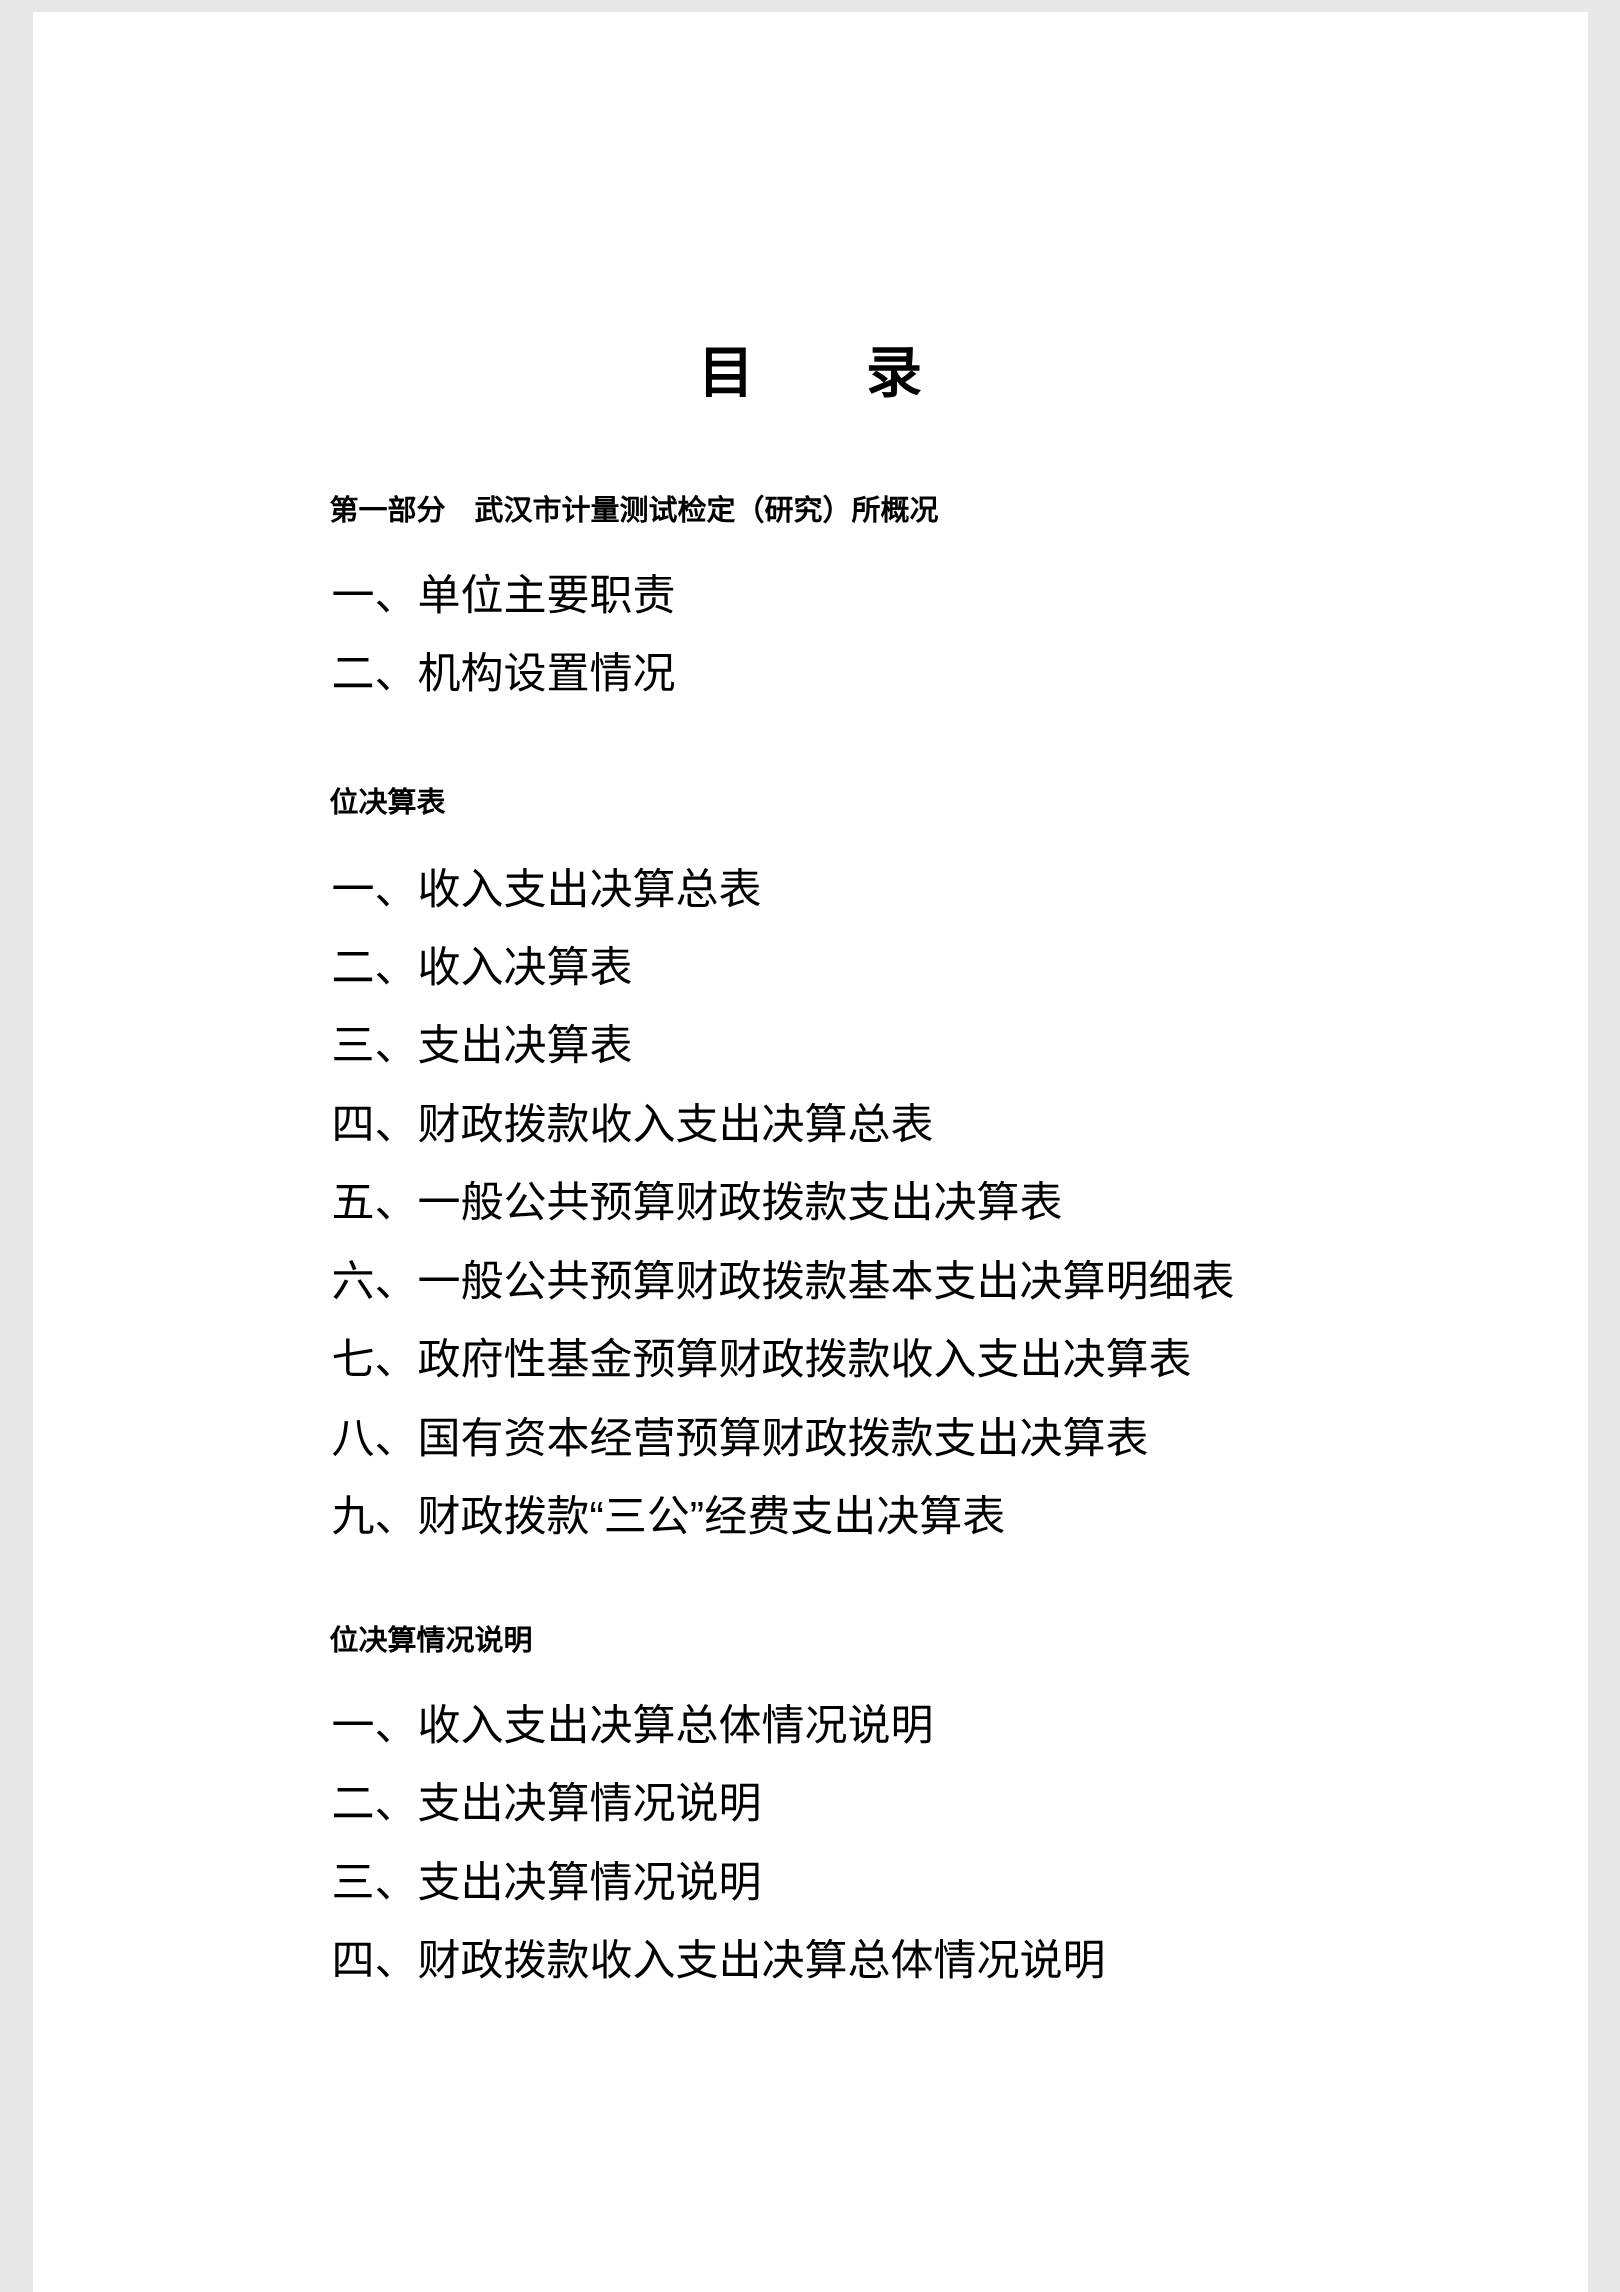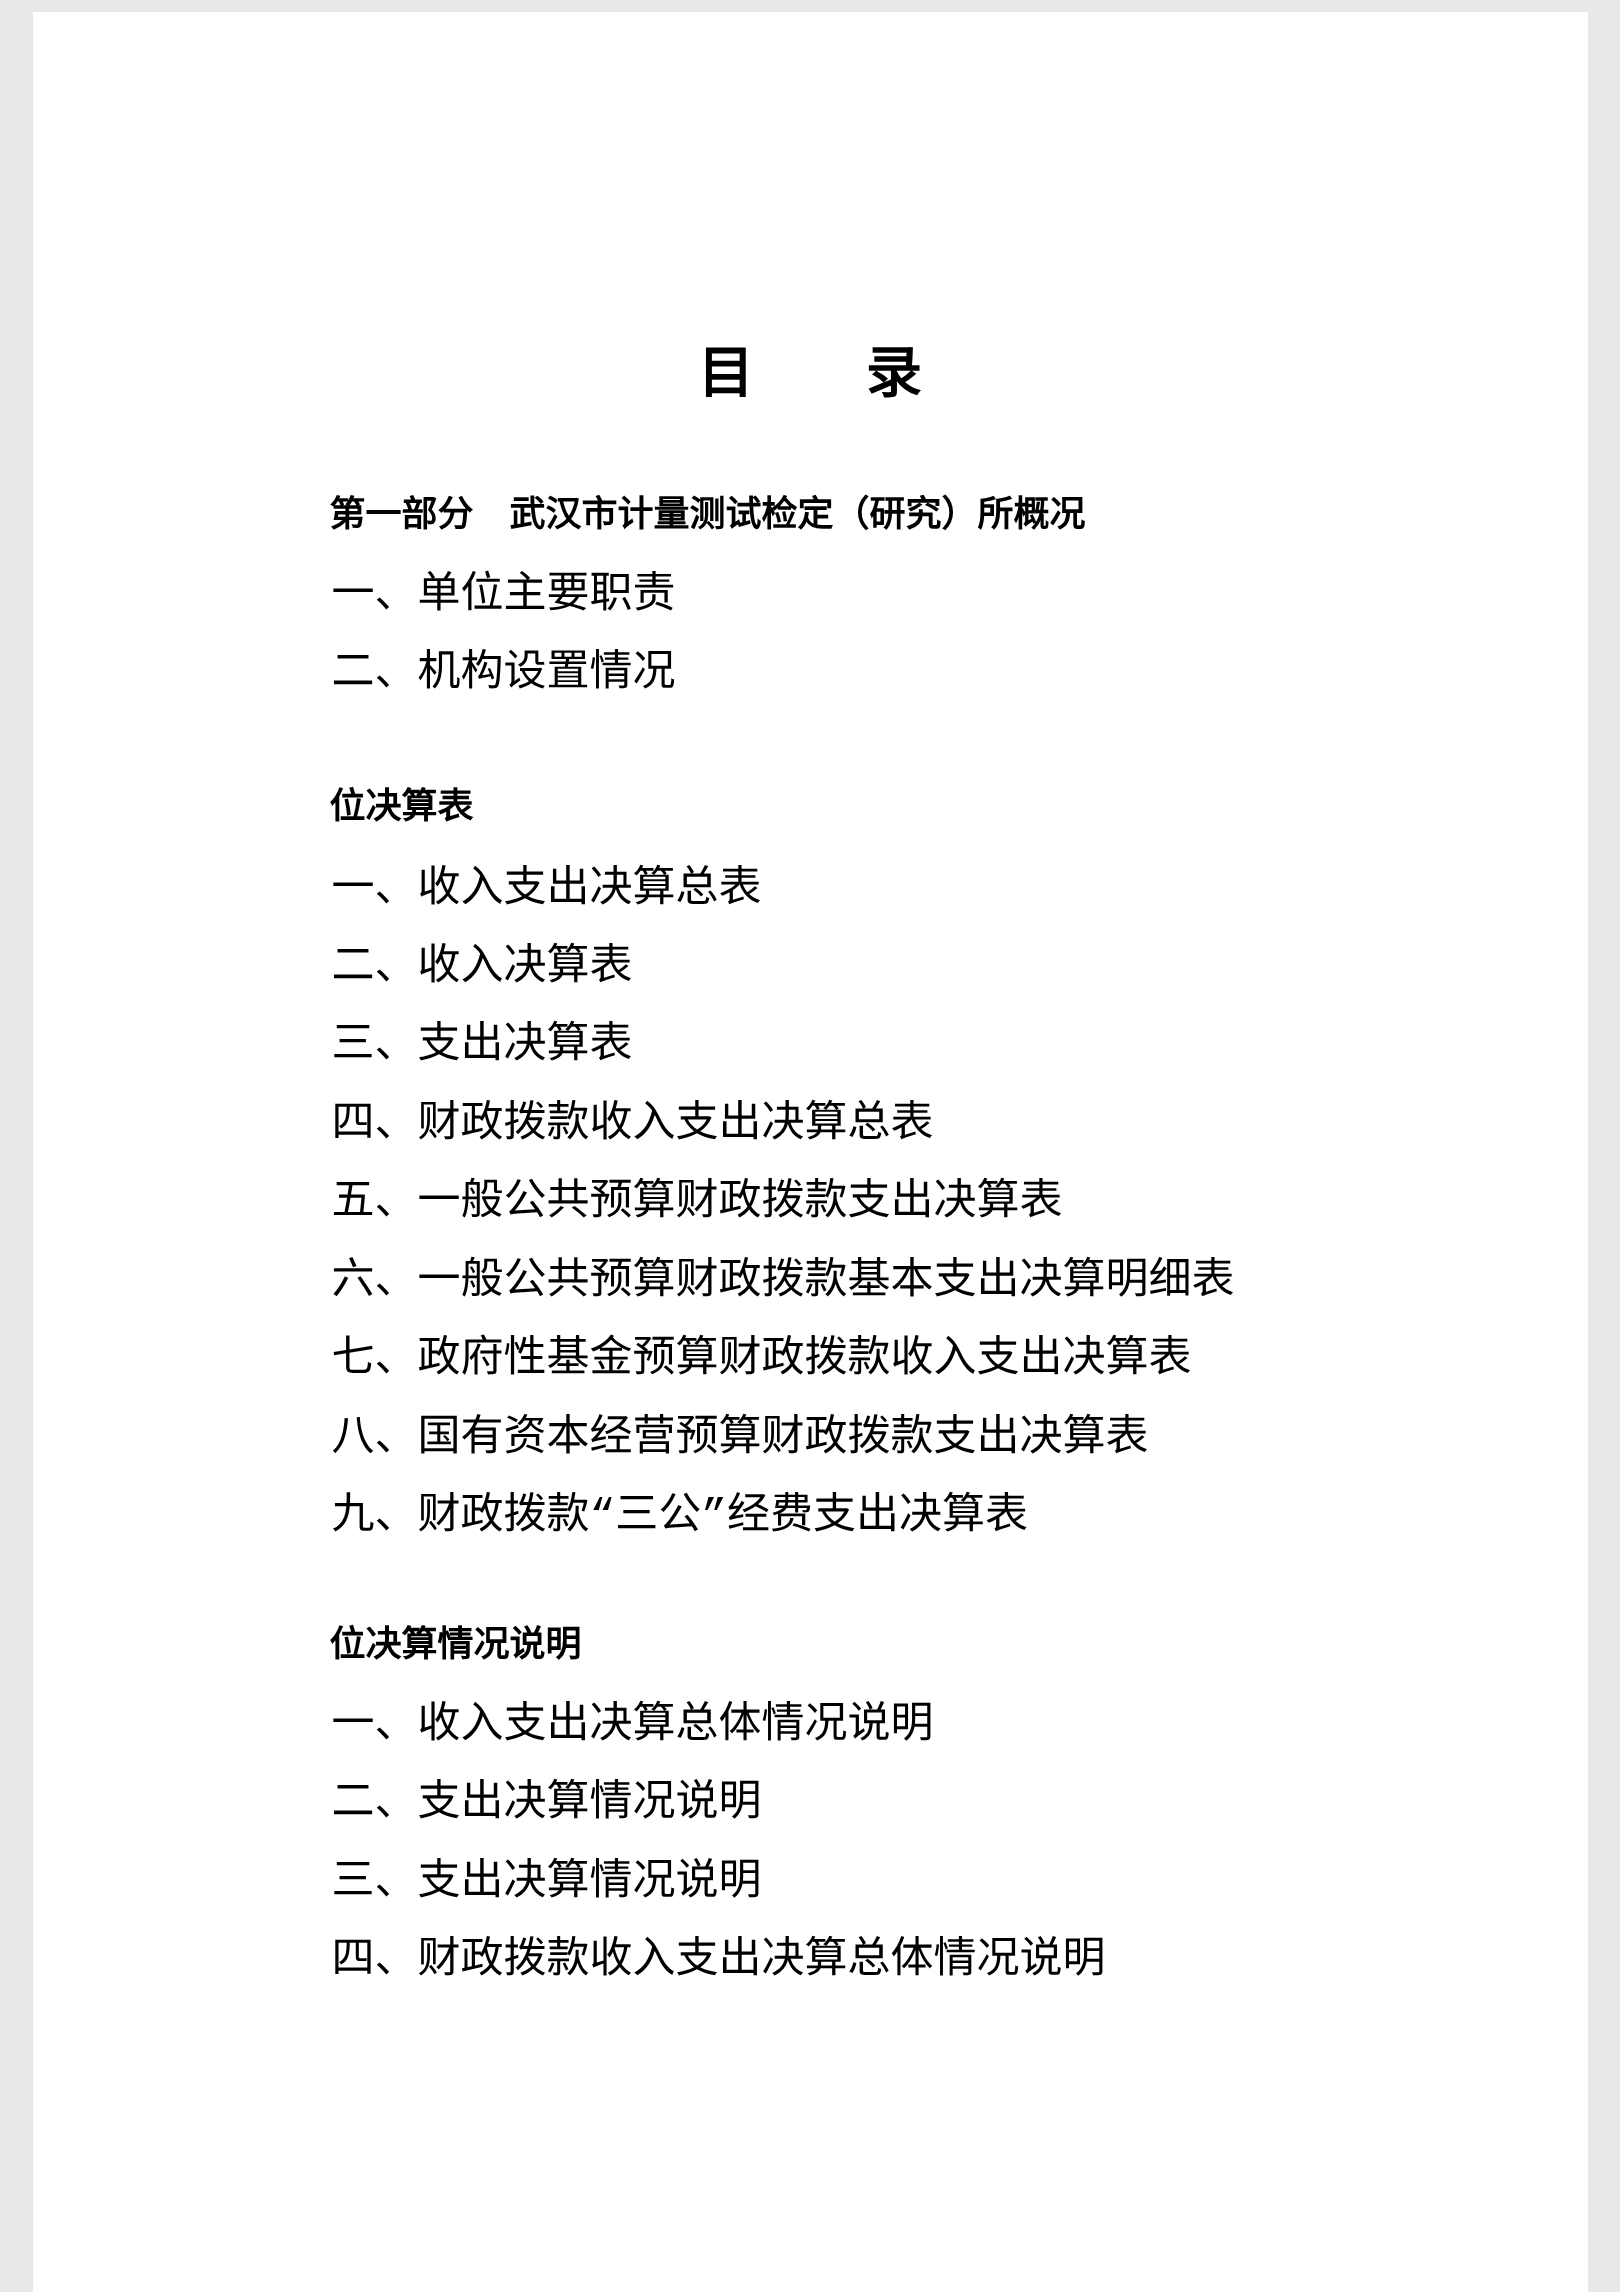--- a/index.html
+++ b/index.html
@@ -26,29 +26,29 @@
     font-weight: bold;
     font-size: 56px;
     line-height: 1;
     white-space: nowrap;
   }
   .heading-line {
     position: absolute;
     left: 297px;
     font-family: "Liberation Sans", sans-serif;
     font-weight: bold;
-    font-size: 36px;
+    font-size: 29px;
     line-height: 1;
     white-space: nowrap;
     letter-spacing: 0;
   }
   .toc-item {
     position: absolute;
     left: 299px;
-    font-family: Liberation Mono, monospace;
+    font-family: Liberation Sans, sans-serif;
     font-weight: normal;
     font-size: 43px;
     line-height: 1;
     white-space: nowrap;
     letter-spacing: 0;
   }
 </style>
 </head>
 <body>
 

